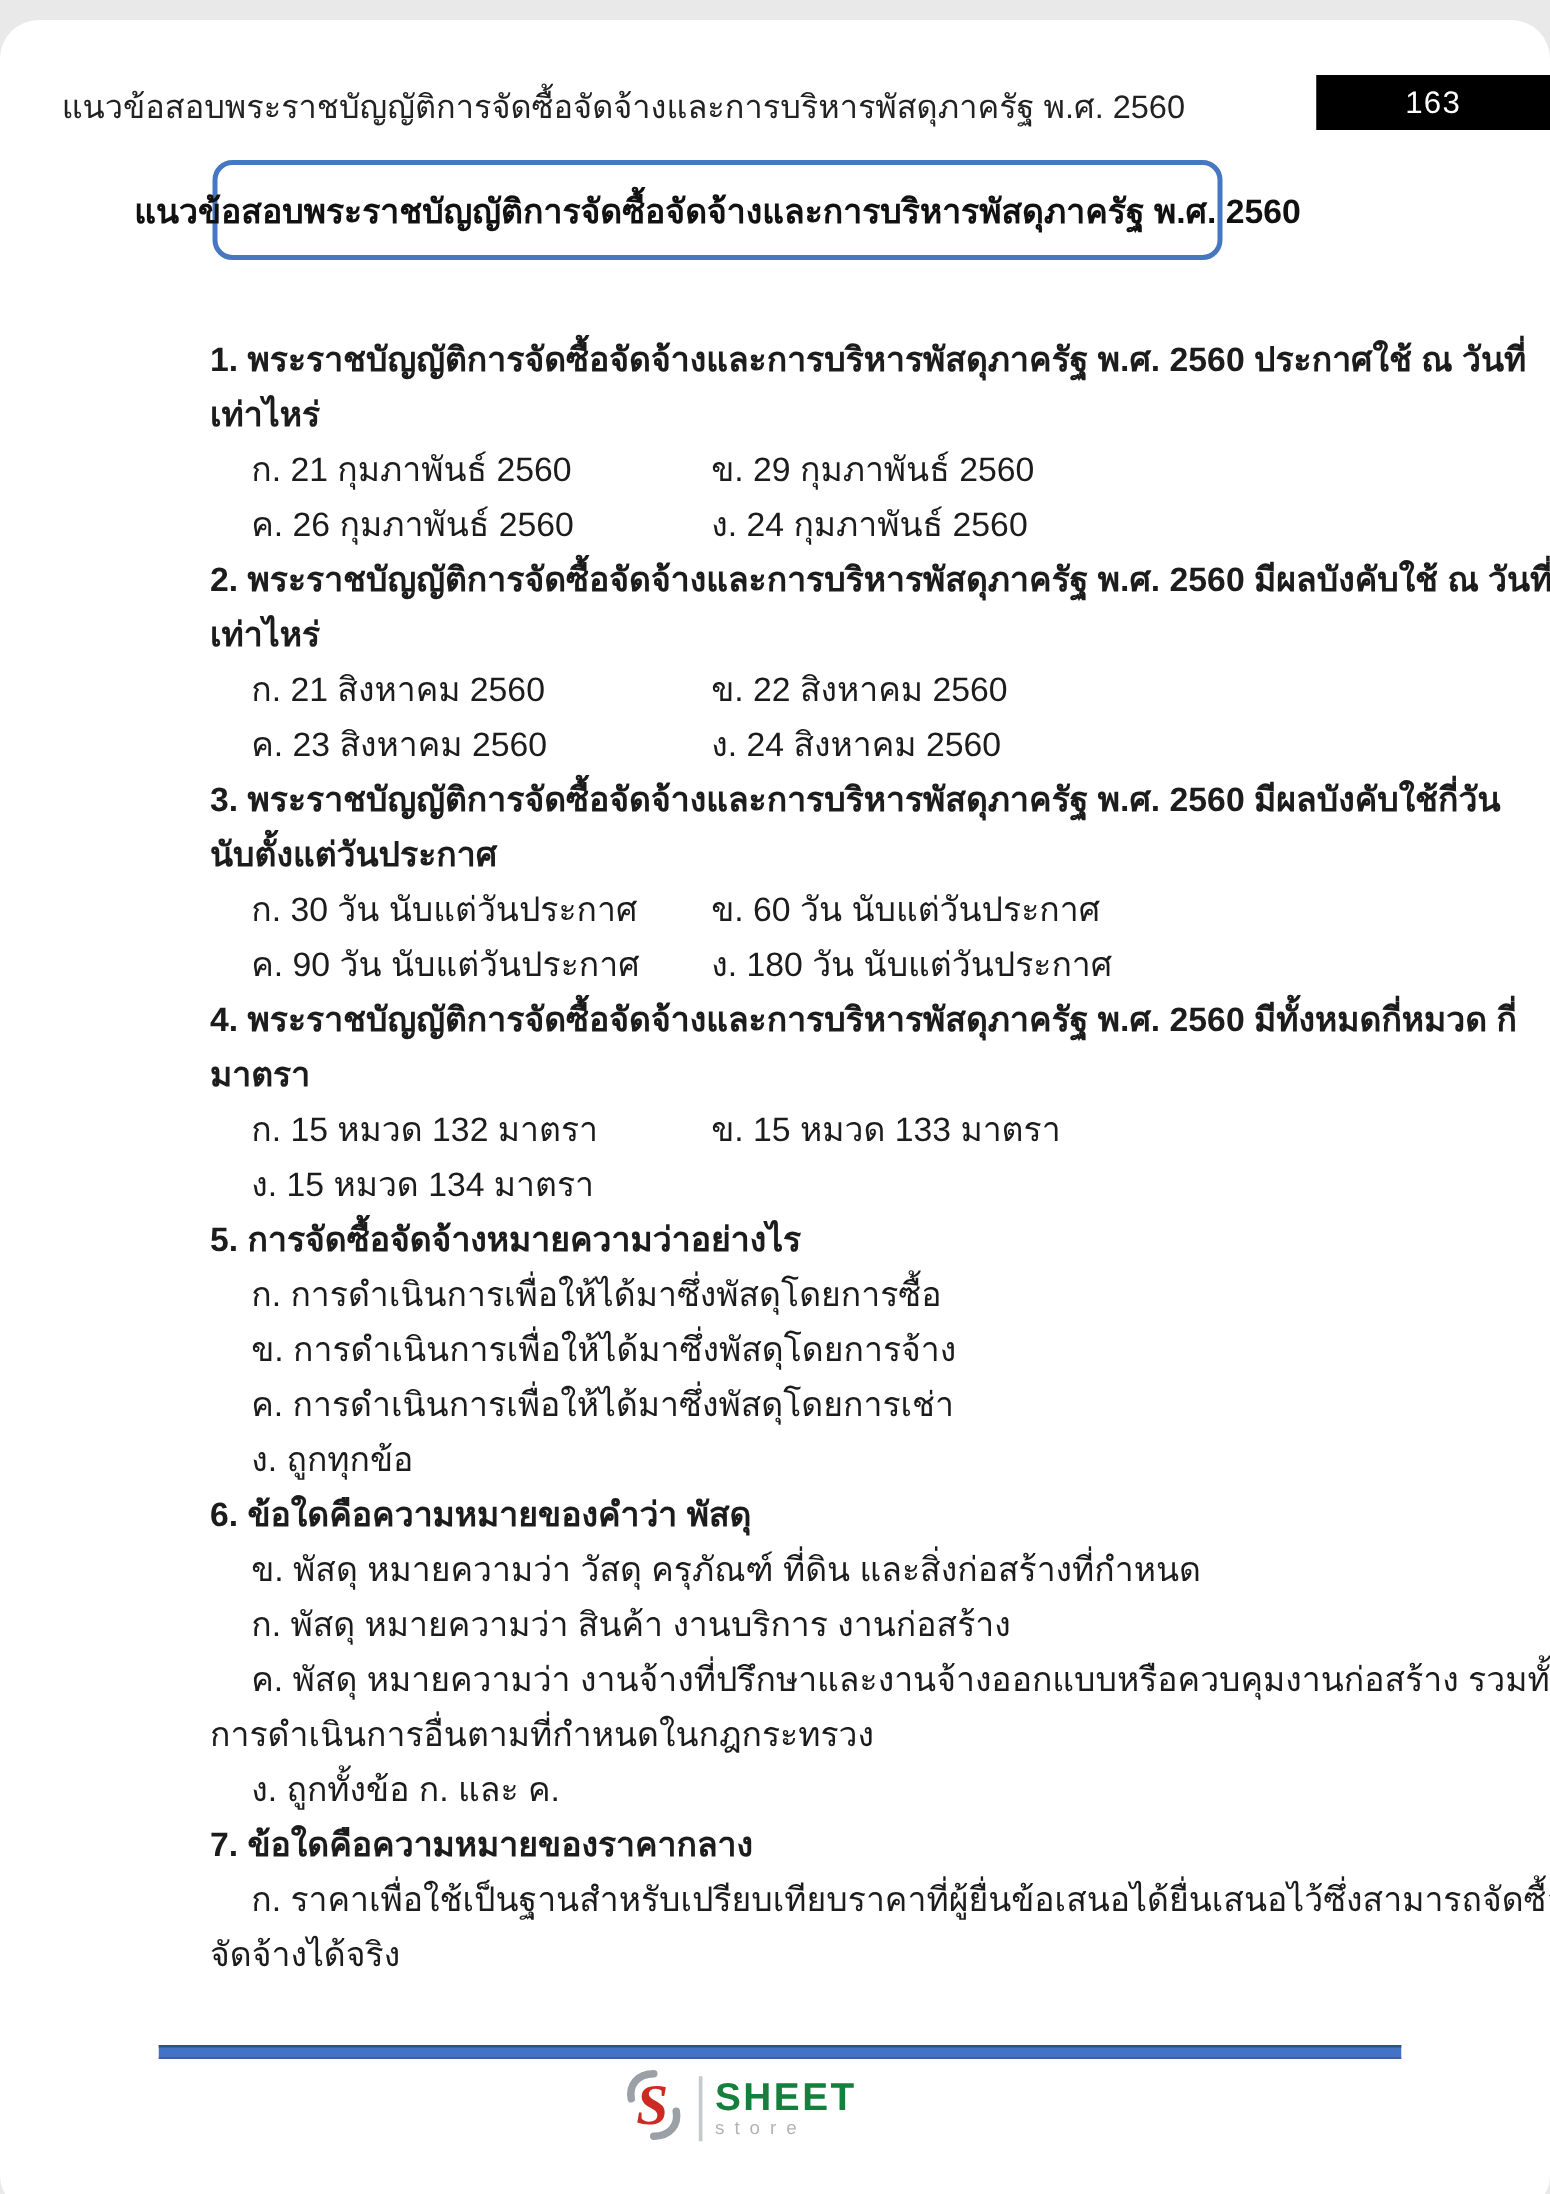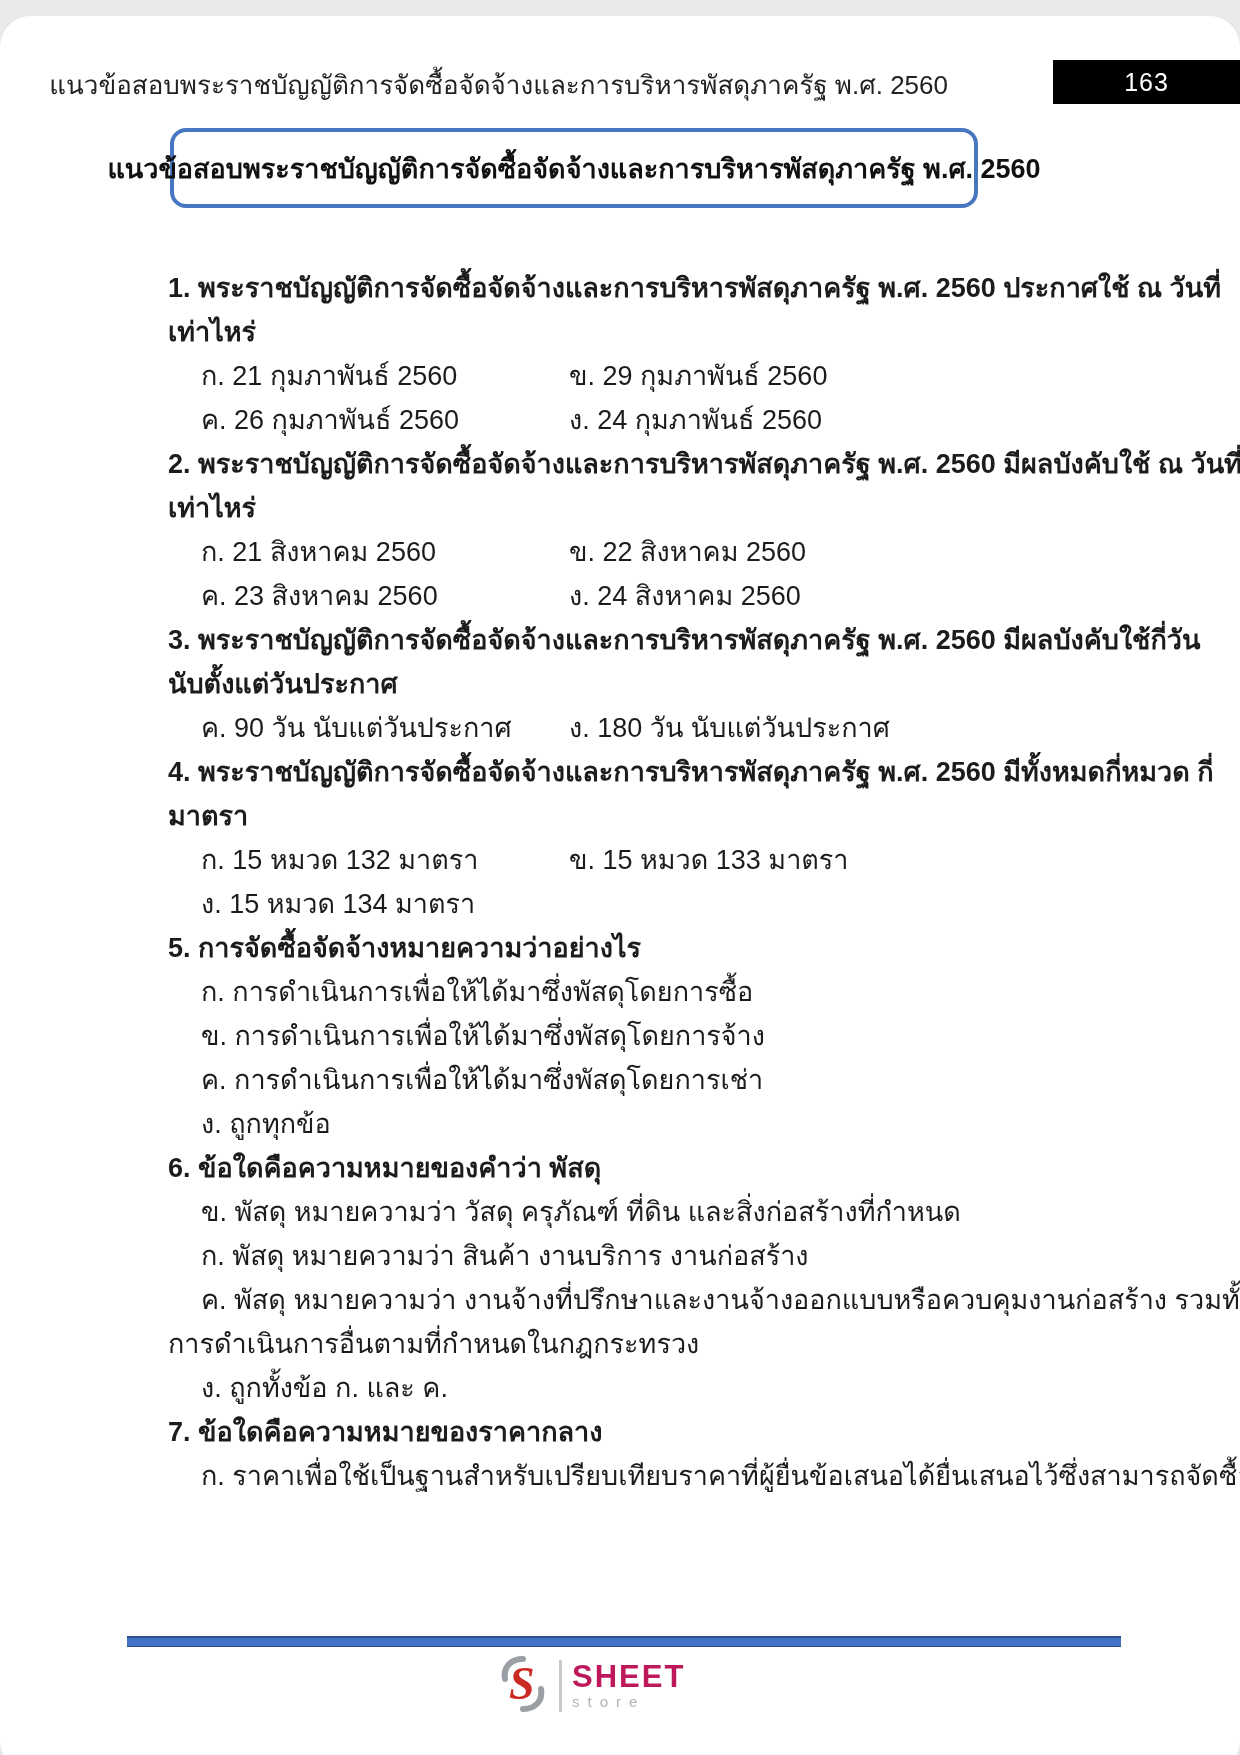--- a/index.html
+++ b/index.html
@@ -53,21 +53,21 @@
     background:#4472c4;
     border-top:2px solid #2c4f8f;border-bottom:1px solid #2c4f8f;
   }
   .footer-logo{
     position:absolute;top:1638px;left:497px;
     display:flex;align-items:center;gap:10px;
   }
   .logo-divider{width:3px;height:52px;background:#c7c9cb;}
   .logo-text{display:flex;flex-direction:column;justify-content:center;}
   .brand{
-    font-size:31px;font-weight:700;color:#be185d;letter-spacing:2px;line-height:32px;
+    font-size:31px;font-weight:700;color:#15803d;letter-spacing:2px;line-height:32px;
   }
   .brand-sub{
     font-size:15px;color:#b1b3b6;letter-spacing:8px;line-height:18px;
   }
 </style>
 </head>
 <body>
 
 <div class="page">
 
@@ -103,20 +103,24 @@
       <div class="line opt-row">
         <span class="opt first">ค. 23 สิงหาคม 2560</span>
         <span class="opt">ง. 24 สิงหาคม 2560</span>
       </div>
     </section>
 
     <section>
       <div class="line stem">3. พระราชบัญญัติการจัดซื้อจัดจ้างและการบริหารพัสดุภาครัฐ พ.ศ. 2560  มีผลบังคับใช้กี่วัน</div>
       <div class="line stem">นับตั้งแต่วันประกาศ</div>
       <div class="line opt-row">
+        <span class="opt first">ก. 30  วัน นับแต่วันประกาศ</span>
+        <span class="opt">ข. 60  วัน นับแต่วันประกาศ</span>
+      </div>
+      <div class="line opt-row">
         <span class="opt first">ค. 90  วัน นับแต่วันประกาศ</span>
         <span class="opt">ง. 180 วัน นับแต่วันประกาศ</span>
       </div>
     </section>
 
     <section>
       <div class="line stem">4. พระราชบัญญัติการจัดซื้อจัดจ้างและการบริหารพัสดุภาครัฐ พ.ศ. 2560  มีทั้งหมดกี่หมวด กี่</div>
       <div class="line stem">มาตรา</div>
       <div class="line opt-row">
         <span class="opt first">ก. 15 หมวด  132 มาตรา</span>
@@ -140,20 +144,21 @@
       <div class="line opt-single">ข. พัสดุ หมายความว่า วัสดุ ครุภัณฑ์ ที่ดิน และสิ่งก่อสร้างที่กำหนด</div>
       <div class="line opt-single">ก. พัสดุ หมายความว่า สินค้า งานบริการ งานก่อสร้าง</div>
       <div class="line opt-single">ค. พัสดุ หมายความว่า งานจ้างที่ปรึกษาและงานจ้างออกแบบหรือควบคุมงานก่อสร้าง รวมทั้ง</div>
       <div class="line cont">การดำเนินการอื่นตามที่กำหนดในกฎกระทรวง</div>
       <div class="line opt-single">ง. ถูกทั้งข้อ ก. และ ค.</div>
     </section>
 
     <section>
       <div class="line stem">7.  ข้อใดคือความหมายของราคากลาง</div>
       <div class="line opt-single">ก. ราคาเพื่อใช้เป็นฐานสำหรับเปรียบเทียบราคาที่ผู้ยื่นข้อเสนอได้ยื่นเสนอไว้ซึ่งสามารถจัดซื้อ</div>
+      <div class="line cont">จัดจ้างได้จริง</div>
     </section>
 
   </div>
 
   <div class="footer-rule"></div>
 
   <div class="footer-logo">
     <span>
       <svg width="52" height="60" viewBox="0 0 52 60" aria-hidden="true">
         <path d="M26 5 C13 5 6 14 8 25" stroke="#9aa0a6" stroke-width="6" fill="none" stroke-linecap="round"></path>

